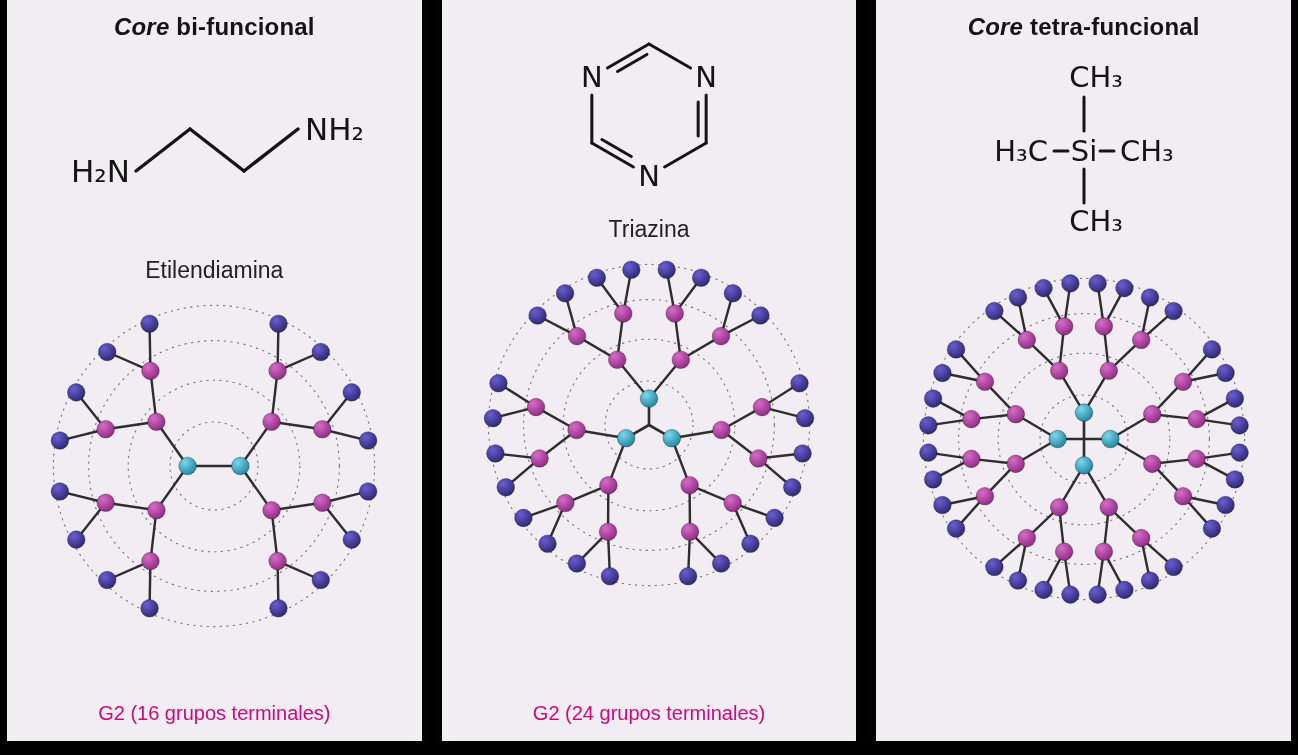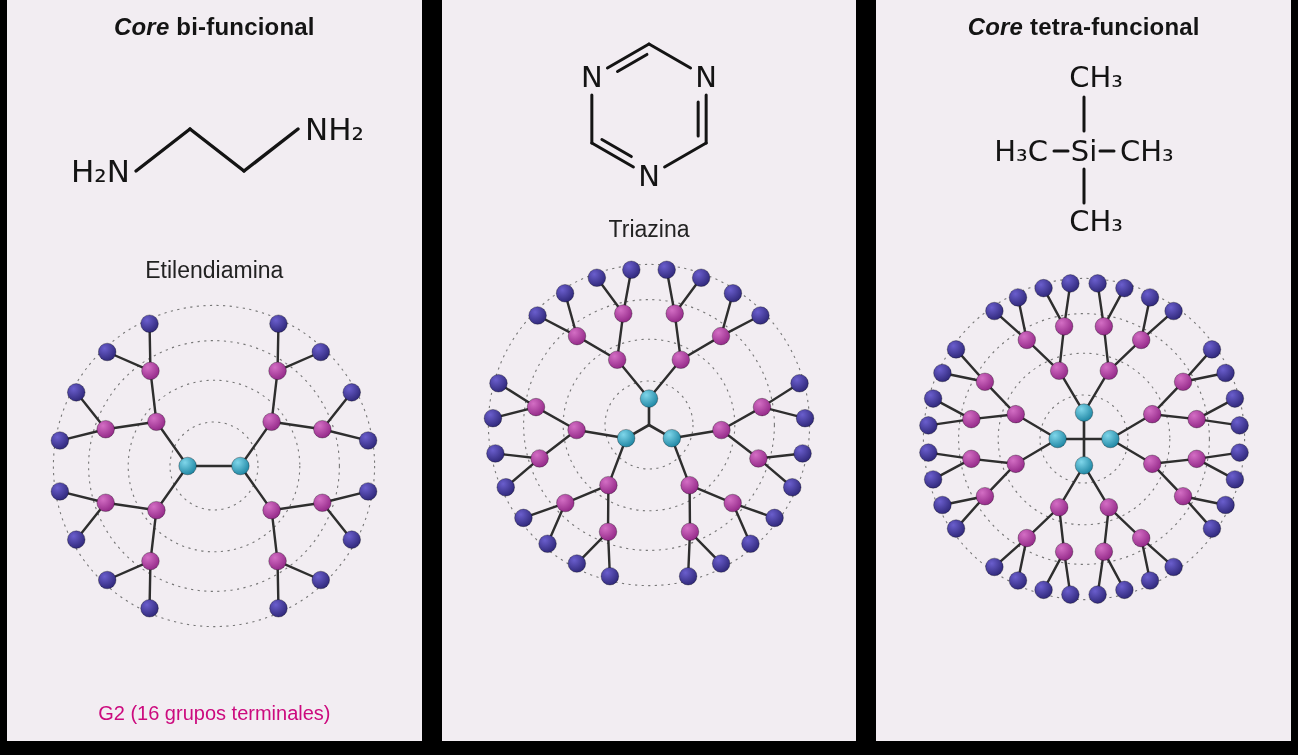--- a/index.html
+++ b/index.html
@@ -244,20 +244,21 @@
           <circle cx="259.46" cy="190.41" r="8" fill="url(#g-inner)" stroke="rgba(0,0,0,0.35)" stroke-width="0.8"></circle>
           <circle cx="301.86" cy="153.81" r="8" fill="url(#g-term)" stroke="rgba(0,0,0,0.35)" stroke-width="0.8"></circle>
           <circle cx="296.84" cy="122.05" r="8" fill="url(#g-term)" stroke="rgba(0,0,0,0.35)" stroke-width="0.8"></circle>
           <circle cx="262.72" cy="143.73" r="8" fill="url(#g-inner)" stroke="rgba(0,0,0,0.35)" stroke-width="0.8"></circle>
           <circle cx="225.84" cy="164.60" r="8" fill="url(#g-inner)" stroke="rgba(0,0,0,0.35)" stroke-width="0.8"></circle>
           <circle cx="160.00" cy="136.00" r="8" fill="url(#g-core)" stroke="rgba(0,0,0,0.35)" stroke-width="0.8"></circle>
           <circle cx="139.22" cy="172.00" r="8" fill="url(#g-core)" stroke="rgba(0,0,0,0.35)" stroke-width="0.8"></circle>
           <circle cx="180.78" cy="172.00" r="8" fill="url(#g-core)" stroke="rgba(0,0,0,0.35)" stroke-width="0.8"></circle>
         </g>
       </svg>
+    <div class="caption">G2 (24 grupos terminales)</div>
   </section>
 
   <section class="panel">
     <h2 class="title"><em>Core</em><span> tetra-funcional</span></h2>
     <div class="structure">
       <svg class="mol" id="mol-2" viewBox="0 0 380 200">
           <text x="202" y="38" text-anchor="middle" font-size="29" fill="#141414">CH₃</text>
           <line x1="190.00" y1="48.00" x2="190.00" y2="82.00" stroke="#141414" stroke-width="3" stroke-linecap="round"></line>
           <text x="154" y="112" text-anchor="end" font-size="29" fill="#141414">H₃C</text>
           <line x1="160.00" y1="102.00" x2="174.00" y2="102.00" stroke="#141414" stroke-width="3" stroke-linecap="round"></line>

